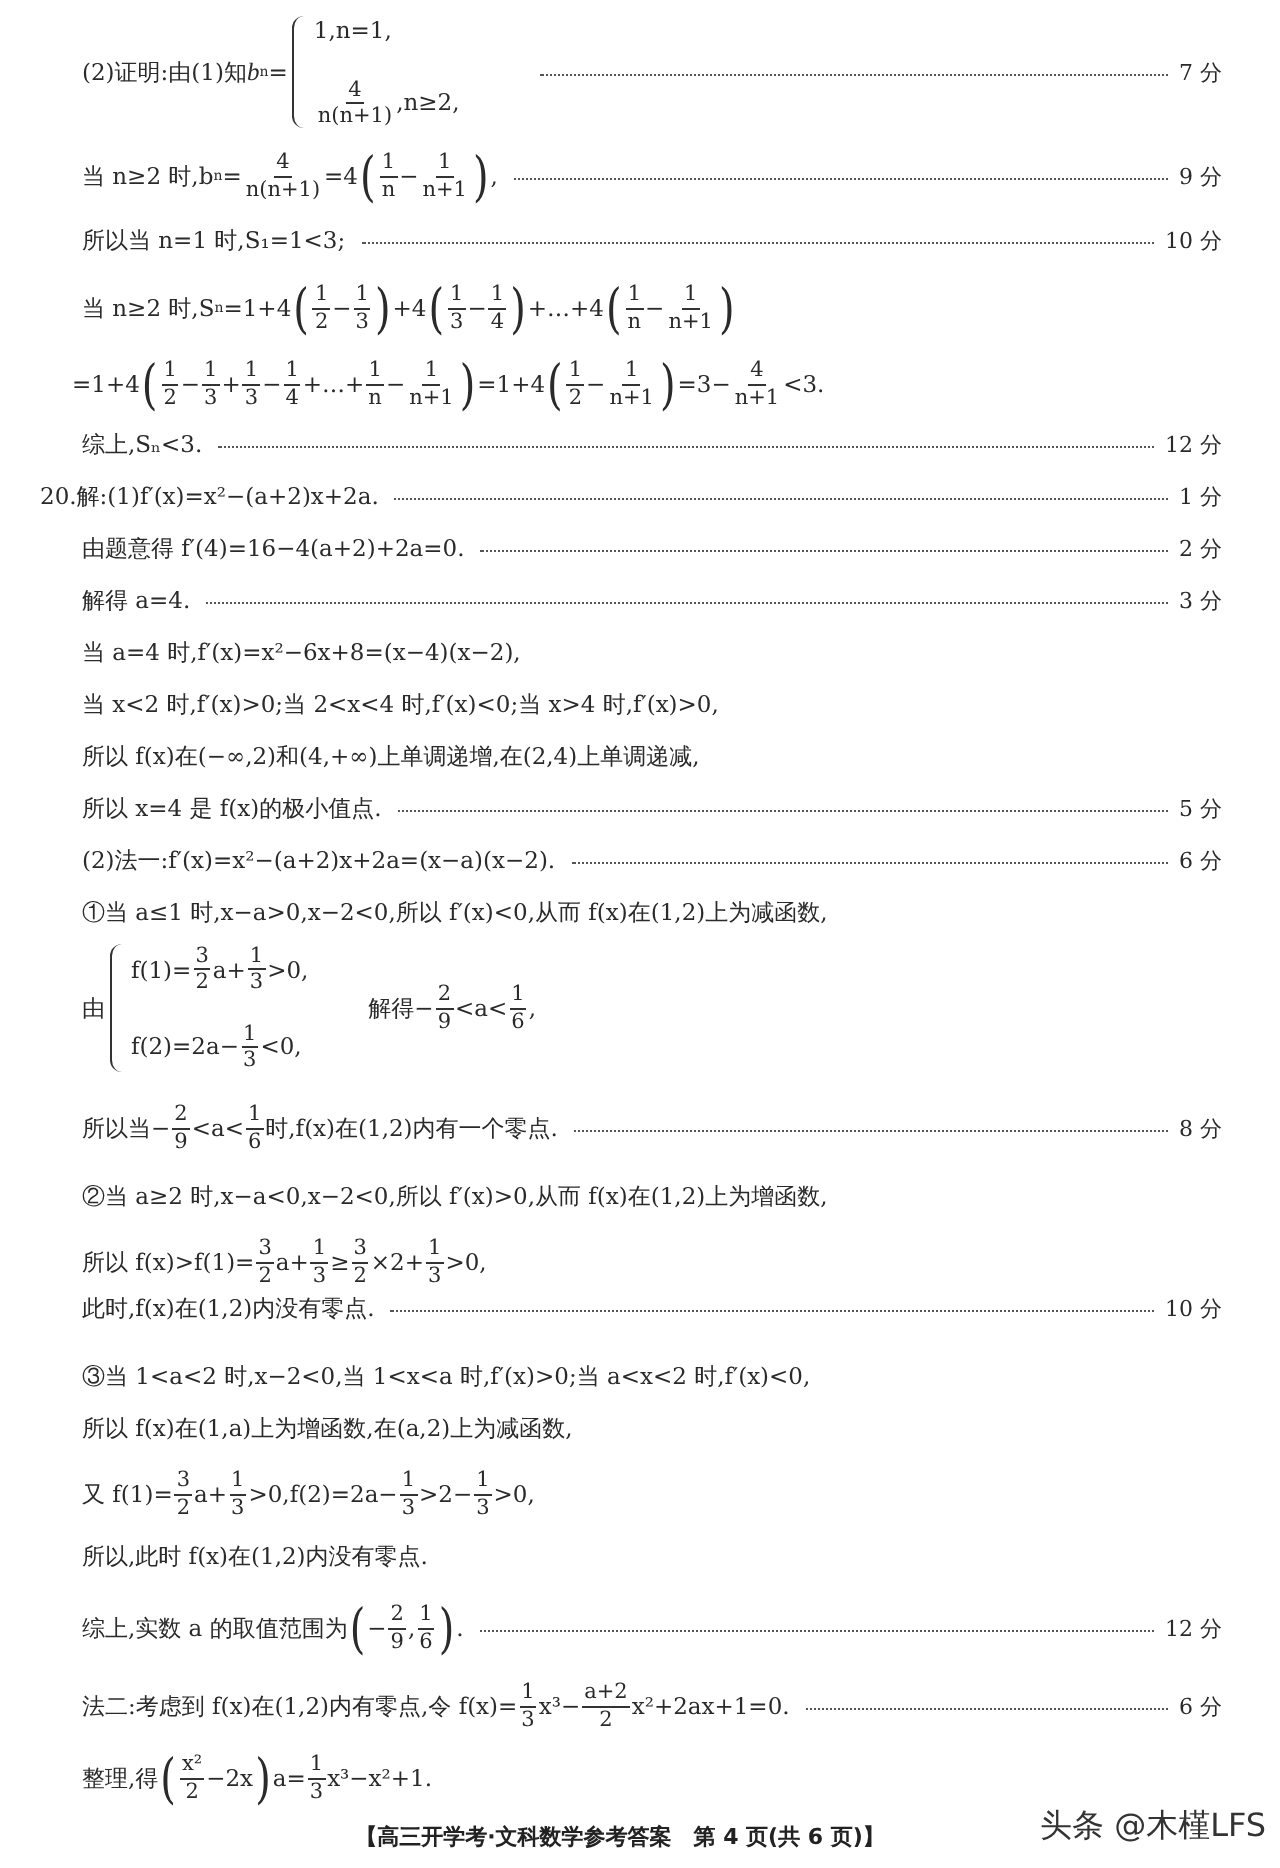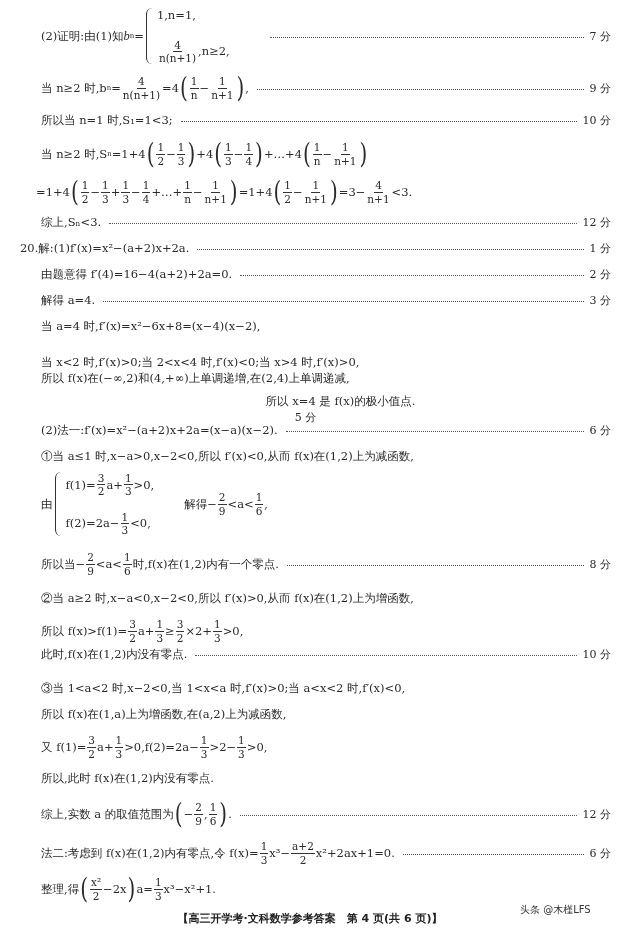--- a/index.html
+++ b/index.html
@@ -25,21 +25,21 @@
   }
   .frac .num { border-bottom: 1px solid #333; padding: 0 1px; }
   .frac .den { padding: 0 1px; }
   .big { font-size: 20px; font-weight: 200; transform: scaleY(1.35); display: inline-block; margin: 0 1px; }
   .brace {
     display: inline-block; width: 8px; border-left: 1.2px solid #333;
     border-radius: 6px 0 0 6px; margin: 0 2px 0 2px; align-self: stretch;
   }
   .cases { display: inline-flex; flex-direction: column; justify-content: space-between; }
   .footer-title { font-family: "DejaVu Sans", sans-serif; font-weight: bold; font-size: 11px; color: #222; }
-  .watermark { font-family: "DejaVu Sans", sans-serif; font-size: 10px; color: #333; position: absolute; }
+  .watermark { font-family: "DejaVu Sans", sans-serif; font-size: 16px; color: #333; position: absolute; }
   .indent1 { margin-left: 41px; }
   .indent0 { margin-left: 20px; }
 </style>
 </head>
 <body>
 
 <div class="line" style="top:8px;height:56px;">
   <span class="content indent1" style="height:56px;">
     <span>(2)证明:由(1)知 </span>
     <span class="i">b</span><sub style="font-size:7px;">n</sub>=
@@ -171,27 +171,27 @@
   <span class="score">2 分</span>
 </div>
 <div class="line" style="top:290px;height:20px;">
   <span class="content indent1">解得 a=4.</span>
   <span class="leader"></span>
   <span class="score">3 分</span>
 </div>
 <div class="line" style="top:316px;height:20px;">
   <span class="content indent1">当 a=4 时,f′(x)=x²−6x+8=(x−4)(x−2),</span>
 </div>
-<div class="line" style="top:352px;height:20px;">
+<div class="line" style="top:342px;height:20px;">
   <span class="content indent1">当 x&lt;2 时,f′(x)&gt;0;当 2&lt;x&lt;4 时,f′(x)&lt;0;当 x&gt;4 时,f′(x)&gt;0,</span>
 </div>
 <div class="line" style="top:368px;height:20px;">
   <span class="content indent1">所以 f(x)在(−∞,2)和(4,+∞)上单调递增,在(2,4)上单调递减,</span>
 </div>
-<div class="line" style="top:394px;height:20px;flex-direction:column;">
+<div class="line" style="top:394px;height:20px;">
   <span class="content indent1">所以 x=4 是 f(x)的极小值点.</span>
   <span class="leader"></span>
   <span class="score">5 分</span>
 </div>
 <div class="line" style="top:420px;height:20px;">
   <span class="content indent1">(2)法一:f′(x)=x²−(a+2)x+2a=(x−a)(x−2).</span>
   <span class="leader"></span>
   <span class="score">6 分</span>
 </div>
 <div class="line" style="top:446px;height:20px;">

